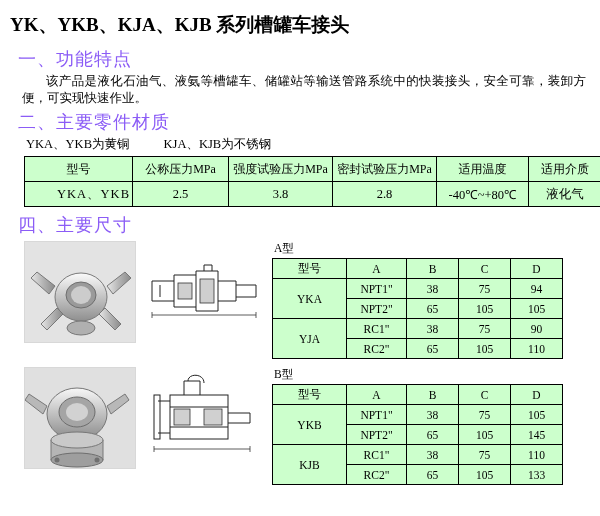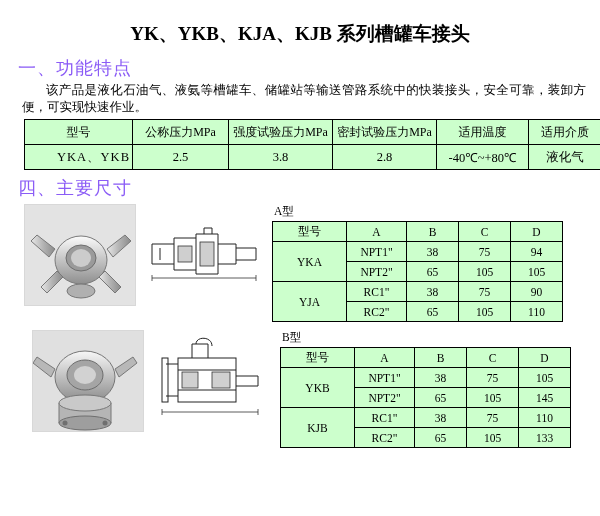--- a/index.html
+++ b/index.html
@@ -16,25 +16,24 @@
     position: relative;
   }
   .page {
     width: 600px;
     height: 516px;
     position: relative;
     box-sizing: border-box;
     padding: 0 10px;
   }
   .title {
-    text-align: center;
     font-size: 19px;
     font-weight: bold;
     letter-spacing: 0px;
-    padding-top: 21px;
+    padding-top: 12px;
     padding-bottom: 6px;
     font-family: "Liberation Serif", serif;
   }
   .sec-head {
     color: #8b5cf6;
     font-weight: normal;
     font-size: 18px;
     margin: 3px 0 2px 8px;
     letter-spacing: 1px;
   }
@@ -147,20 +146,24 @@
 </head>
 <body>
 
 <div class="page">
 
   <div class="title">YK、YKB、KJA、KJB 系列槽罐车接头</div>
 
   <div class="sec-head">一、功能特点</div>
   <div class="para">该产品是液化石油气、液氨等槽罐车、储罐站等输送管路系统中的快装接头，安全可靠，装卸方便，可实现快速作业。</div>
 
+  <div class="sec-head">二、主要零件材质</div>
+  <div class="para2">
+    <span>YKA、YKB为黄铜</span><span class="gap"></span><span>KJA、KJB为不锈钢</span>
+  </div>
 
 
   <table class="perf">
     <colgroup>
       <col style="width:108px">
       <col style="width:96px">
       <col style="width:104px">
       <col style="width:104px">
       <col style="width:92px">
       <col style="width:73px">
@@ -285,21 +288,21 @@
               <td>105</td>
               <td>110</td>
             </tr>
           </tbody>
         </table>
       </div>
     </div>
 
     <div class="spacer-v"></div>
 
-    <div class="row" style="margin-left:22px;">
+    <div class="row" style="margin-left:14px;">
 
       <div class="photo second">
         <svg width="110" height="100" viewBox="0 0 110 100">
           <defs>
             <linearGradient id="mg3" x1="0" y1="0" x2="0" y2="1">
               <stop offset="0%" stop-color="#f7f7f7"></stop>
               <stop offset="50%" stop-color="#c0c0c0"></stop>
               <stop offset="100%" stop-color="#8a8a8a"></stop>
             </linearGradient>
           </defs>

